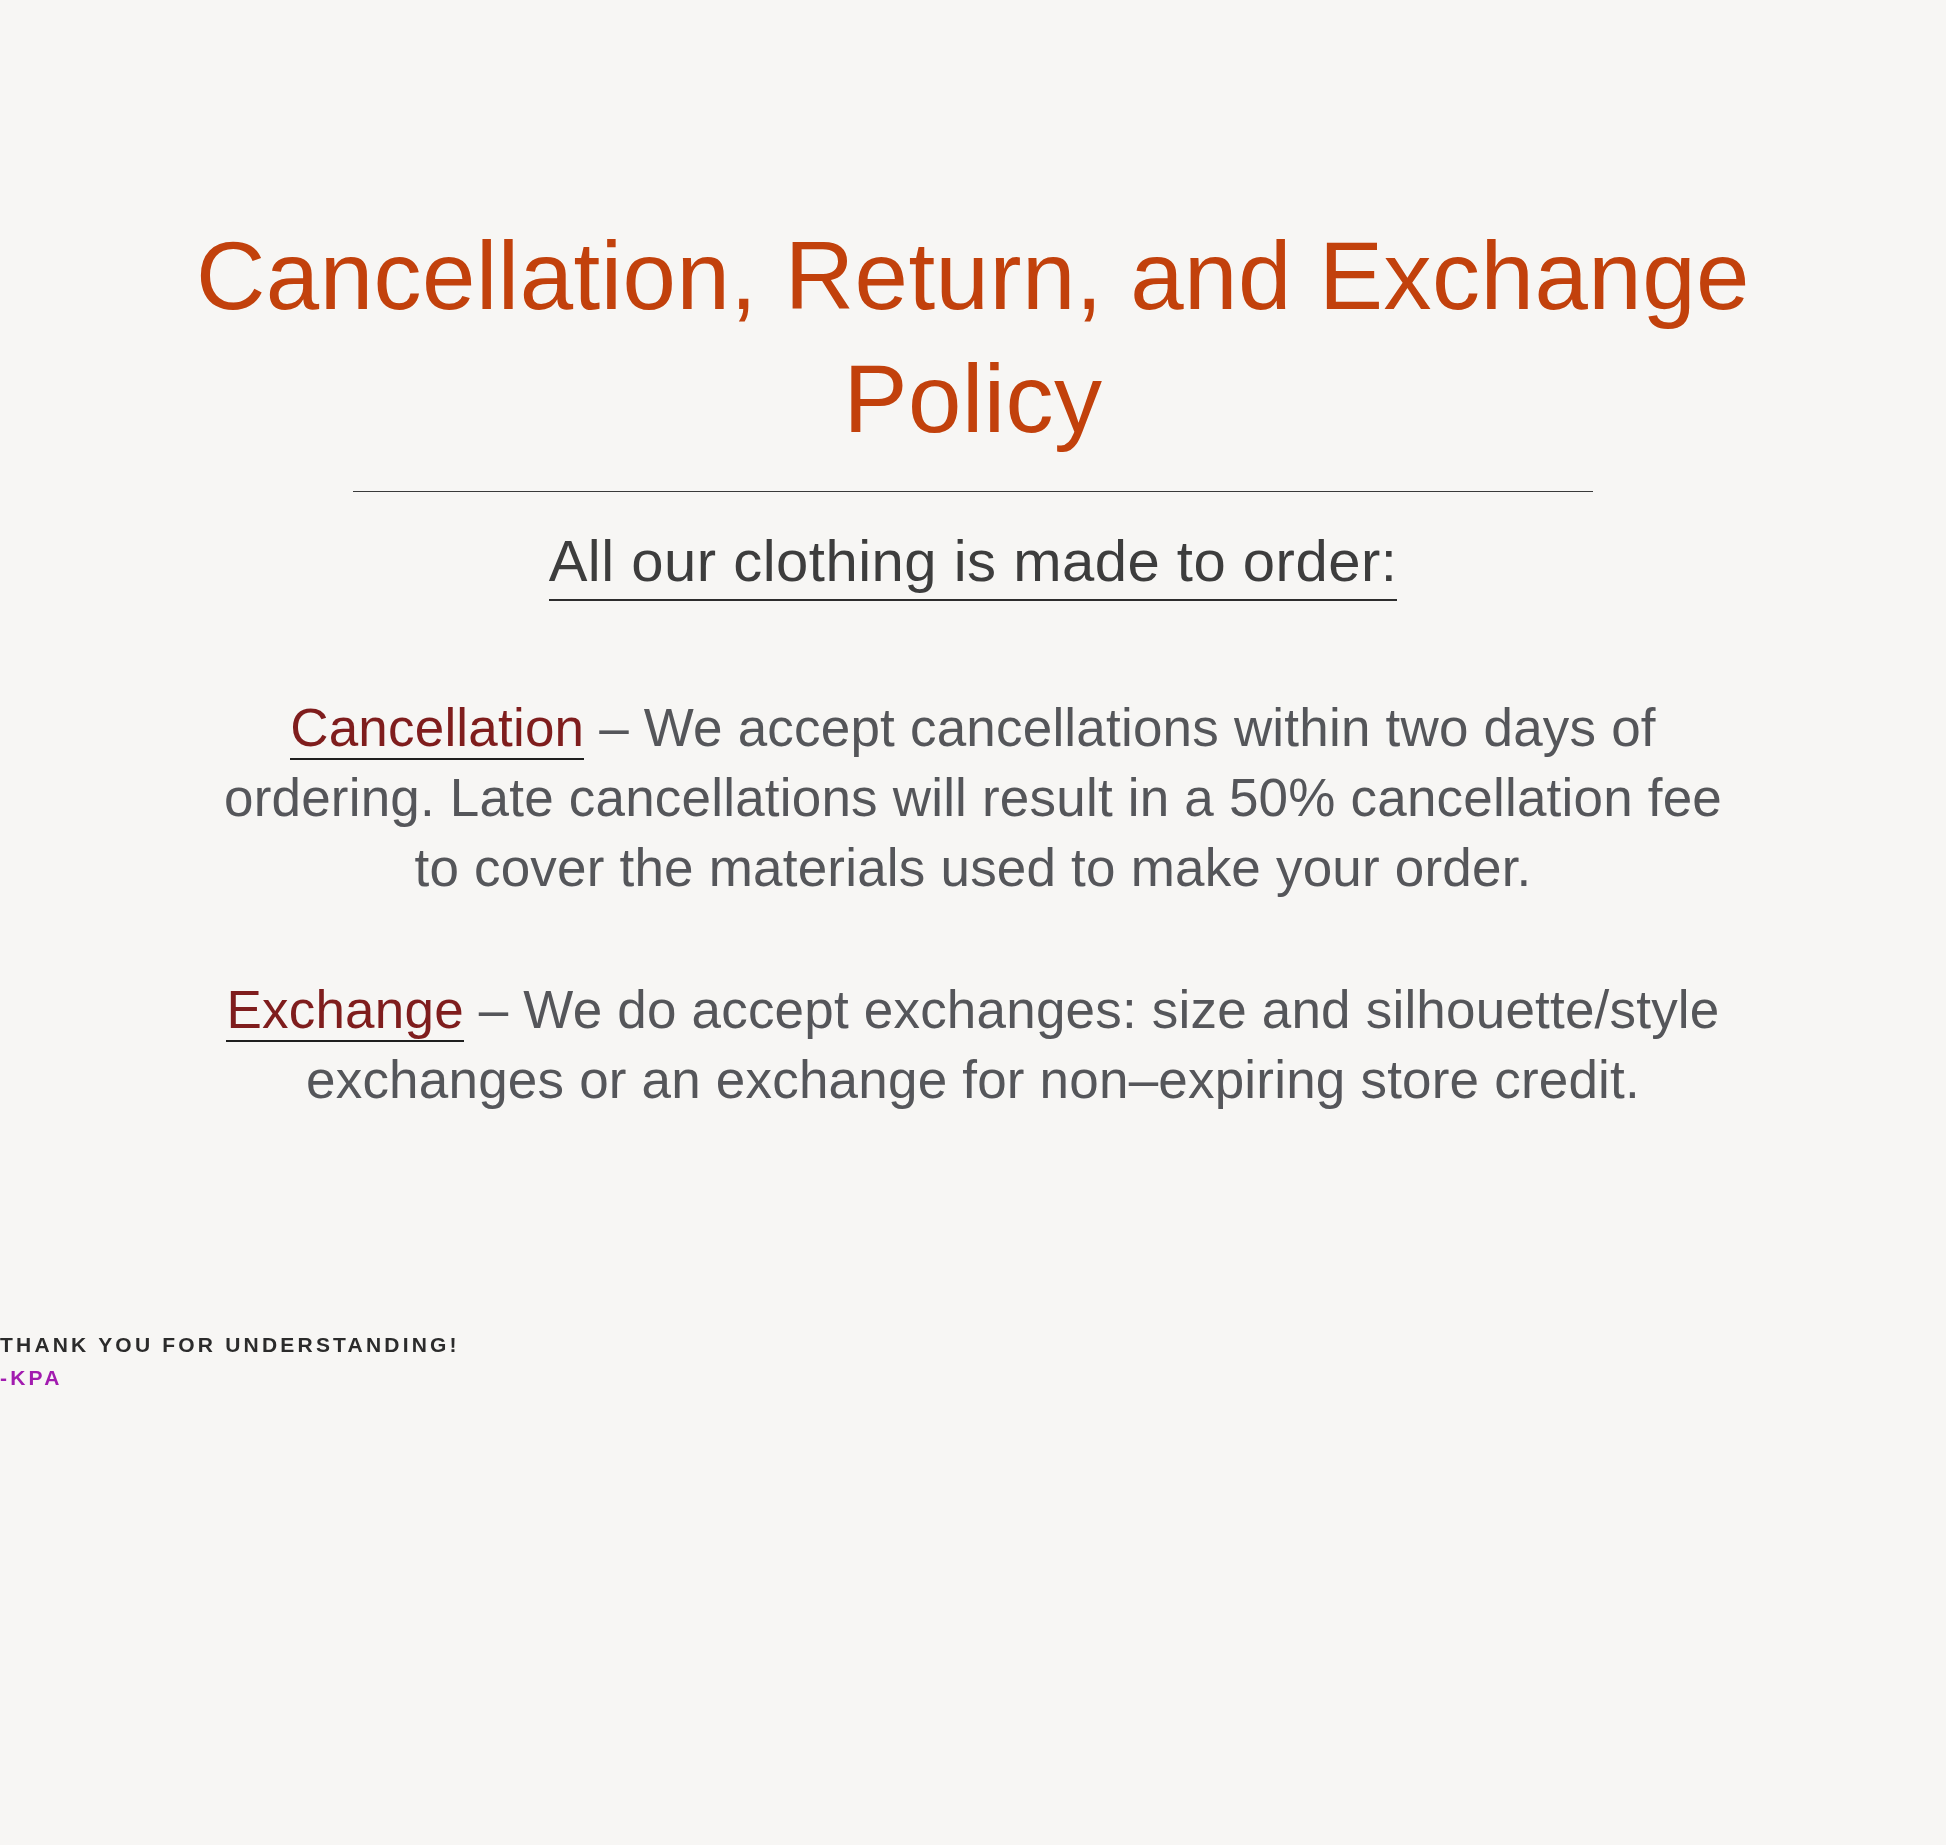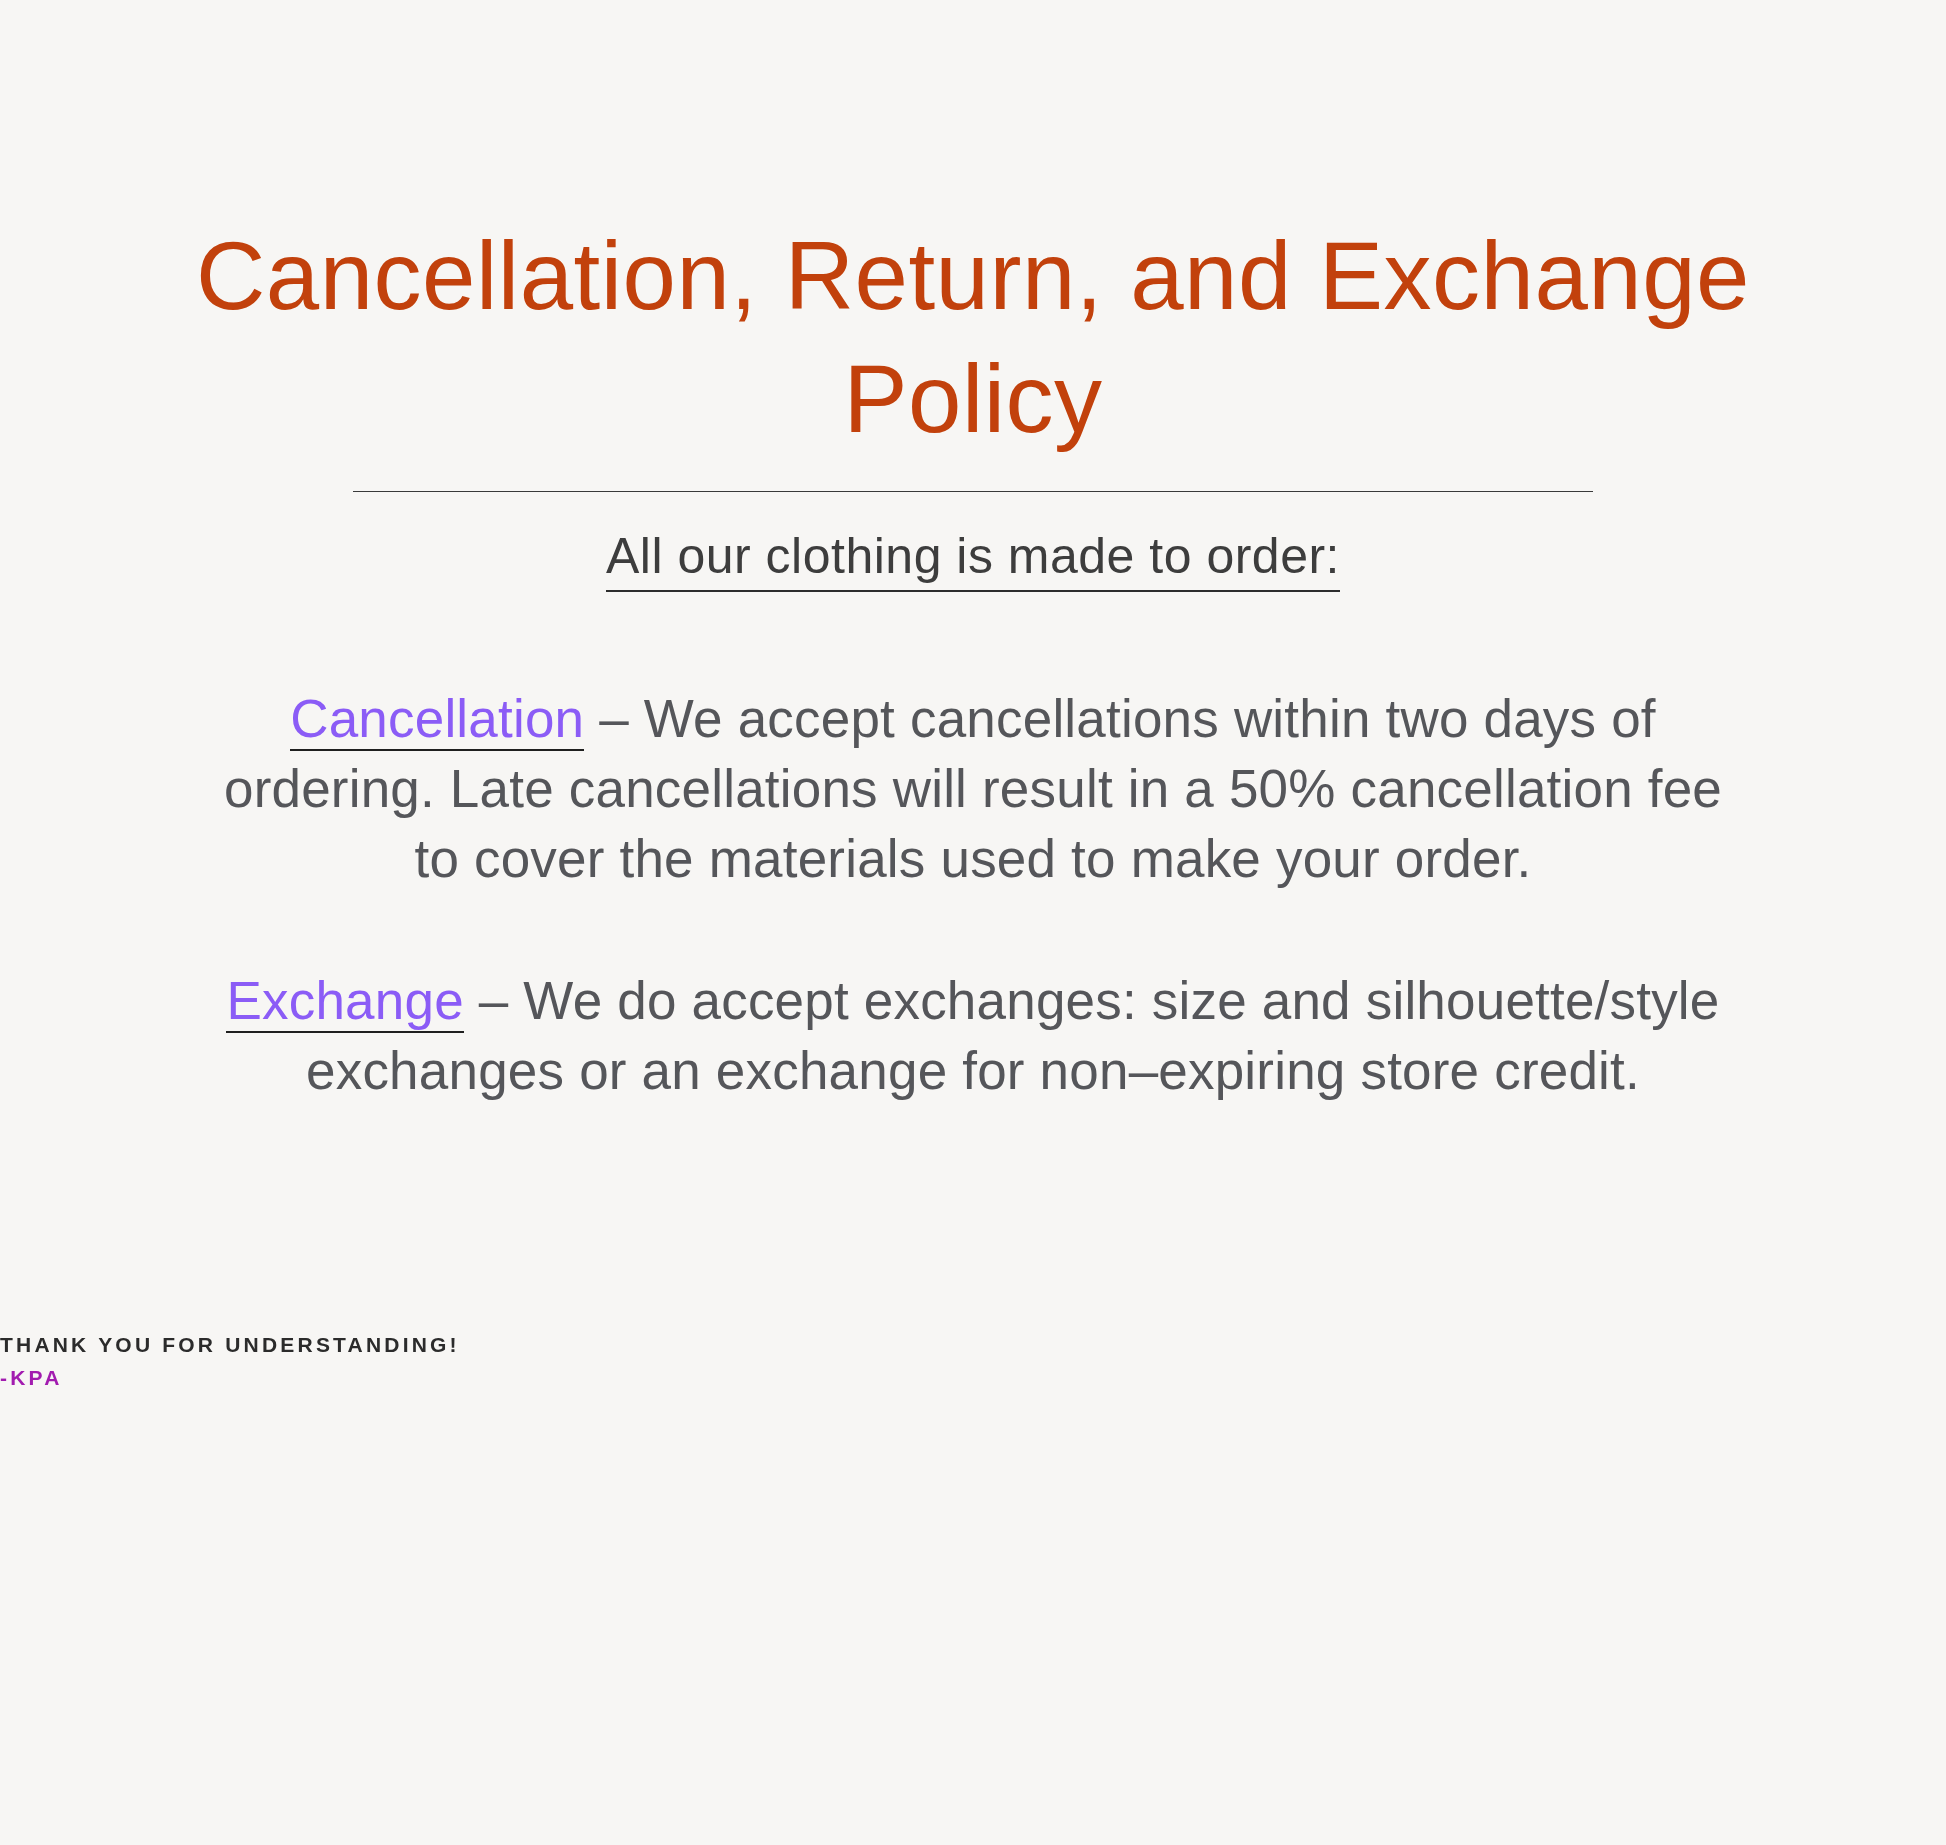--- a/index.html
+++ b/index.html
@@ -54,21 +54,21 @@
   
   .subtitle-wrap {
     margin-top: 34px;
     text-align: center;
     width: 1700px;
   }
   .subtitle {
     display: inline-block;
     font-family: "Liberation Sans", sans-serif;
     font-weight: 300;
-    font-size: 50px;
+    font-size: 58px;
     line-height: 1.2;
     color: #3d3d3d;
     border-bottom: 2px solid #2d2d2d;
     padding-bottom: 4px;
     letter-spacing: 0.5px;
   }
 
   
   .body-block {
     width: 1500px;
@@ -83,21 +83,21 @@
     color: #55565a;
     margin: 0 0 72px 0;
     letter-spacing: 0.2px;
   }
   .policy-para:last-child {
     margin-bottom: 12px;
   }
   .term {
     border-bottom: 2.5px solid #1f1f1f;
     padding-bottom: 1px;
-    color: #8b5cf6;
+    color: #7f1d1d;
   }
 
   
   .footer {
     position: absolute;
     left: 0;
     right: 0;
     bottom: 455px;
   }
   .footer-line1 {

